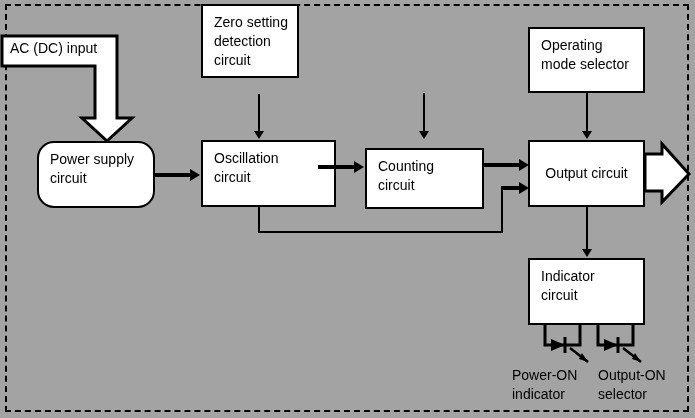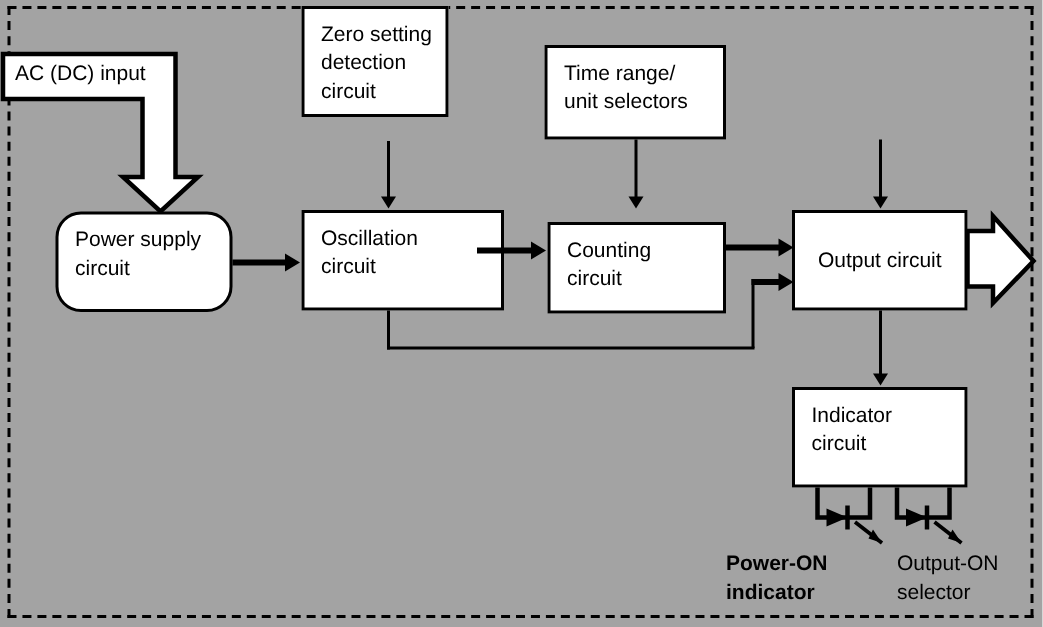--- a/index.html
+++ b/index.html
@@ -107,26 +107,26 @@
   <div class="block" style="left:37px; top:141px; width:118px; height:67px;border-radius:17px;">Power supply
 circuit</div>
 
   <div class="block" style="left:201px; top:4px; width:98px; height:74px;">Zero setting
 detection
 circuit</div>
 
   <div class="block" style="left:201px; top:140px; width:135px; height:67px;">Oscillation
 circuit</div>
 
-  <div class="block" style="left:363px; top:30px; width:121px; height:63px;">Time range/
-unit selectors</div>
 
   <div class="block" style="left:365px; top:148px; width:119px; height:61px;">Counting
 circuit</div>
 
+  <div class="block" style="left:528px; top:27px; width:117px; height:66px;">Operating
+mode selector</div>
 
   <div class="block center" style="left:528px; top:140px; width:117px; height:67px;">Output circuit</div>
 
   <div class="block" style="left:528px; top:258px; width:117px; height:67px;">Indicator
 circuit</div>
 
   <div class="wire v" style="left:258px; top:94px; height:38px;"></div>
   <div class="arrowhead arrow-down" style="left:254px; top:131px;"></div>
 
   <div class="wire v" style="left:423px; top:93px; height:39px;"></div>
@@ -170,19 +170,19 @@
 
     <g>
       <path d="M 598,325 L 598,345 L 633,345 L 633,325" fill="none" stroke="#000000" stroke-width="3"></path>
       <polygon points="604,339 618,345 604,351" fill="#000000"></polygon>
       <line x1="618" y1="337" x2="618" y2="353" stroke="#000000" stroke-width="3"></line>
       <line x1="623" y1="348" x2="641" y2="362" stroke="#000000" stroke-width="2.5"></line>
       <polygon points="641,362 632,359 635,353" fill="#000000"></polygon>
     </g>
   </svg>
 
-  <div class="label-free" style="left:484px; top:366px; width:80px;font-weight:bold;">Power-ON
+  <div class="label-free" style="left:512px; top:366px; width:80px;">Power-ON
 indicator</div>
 
   <div class="label-free" style="left:598px; top:366px; width:85px;">Output-ON
 selector</div>
 
 </div>
 
 </body></html>

